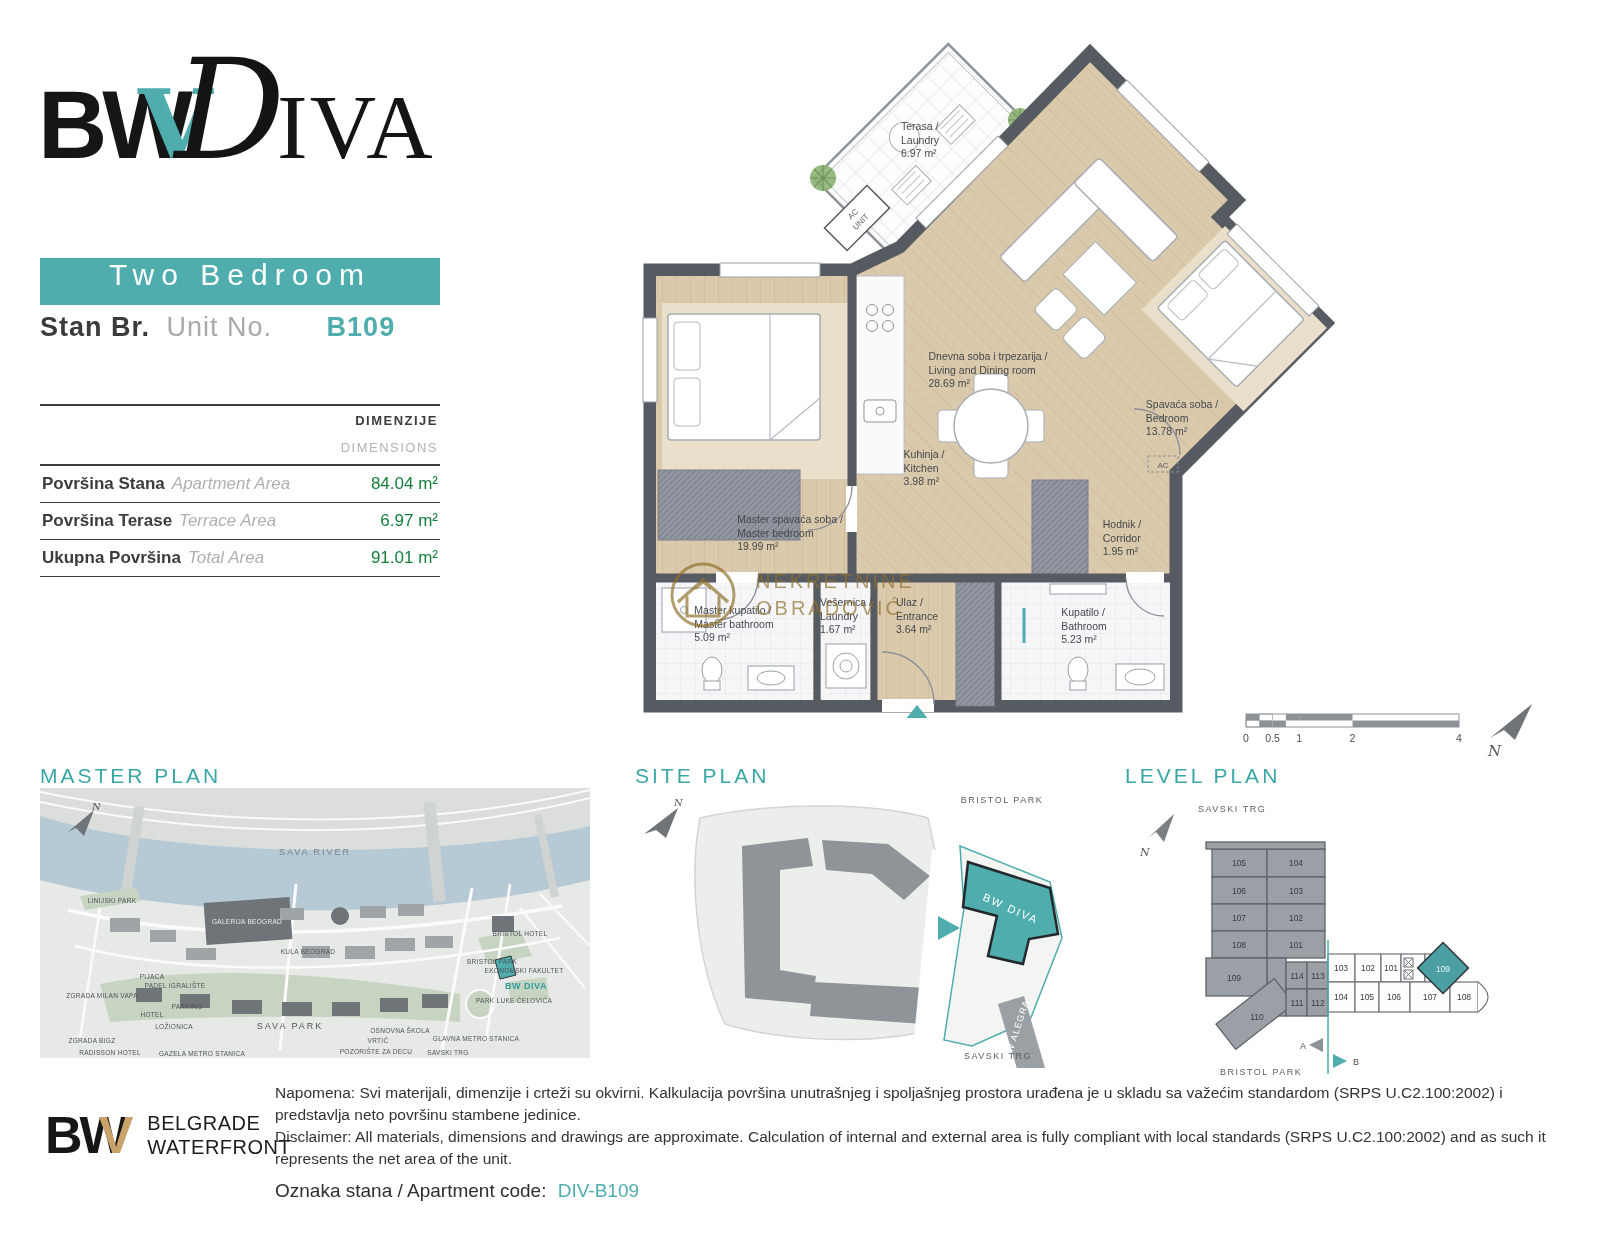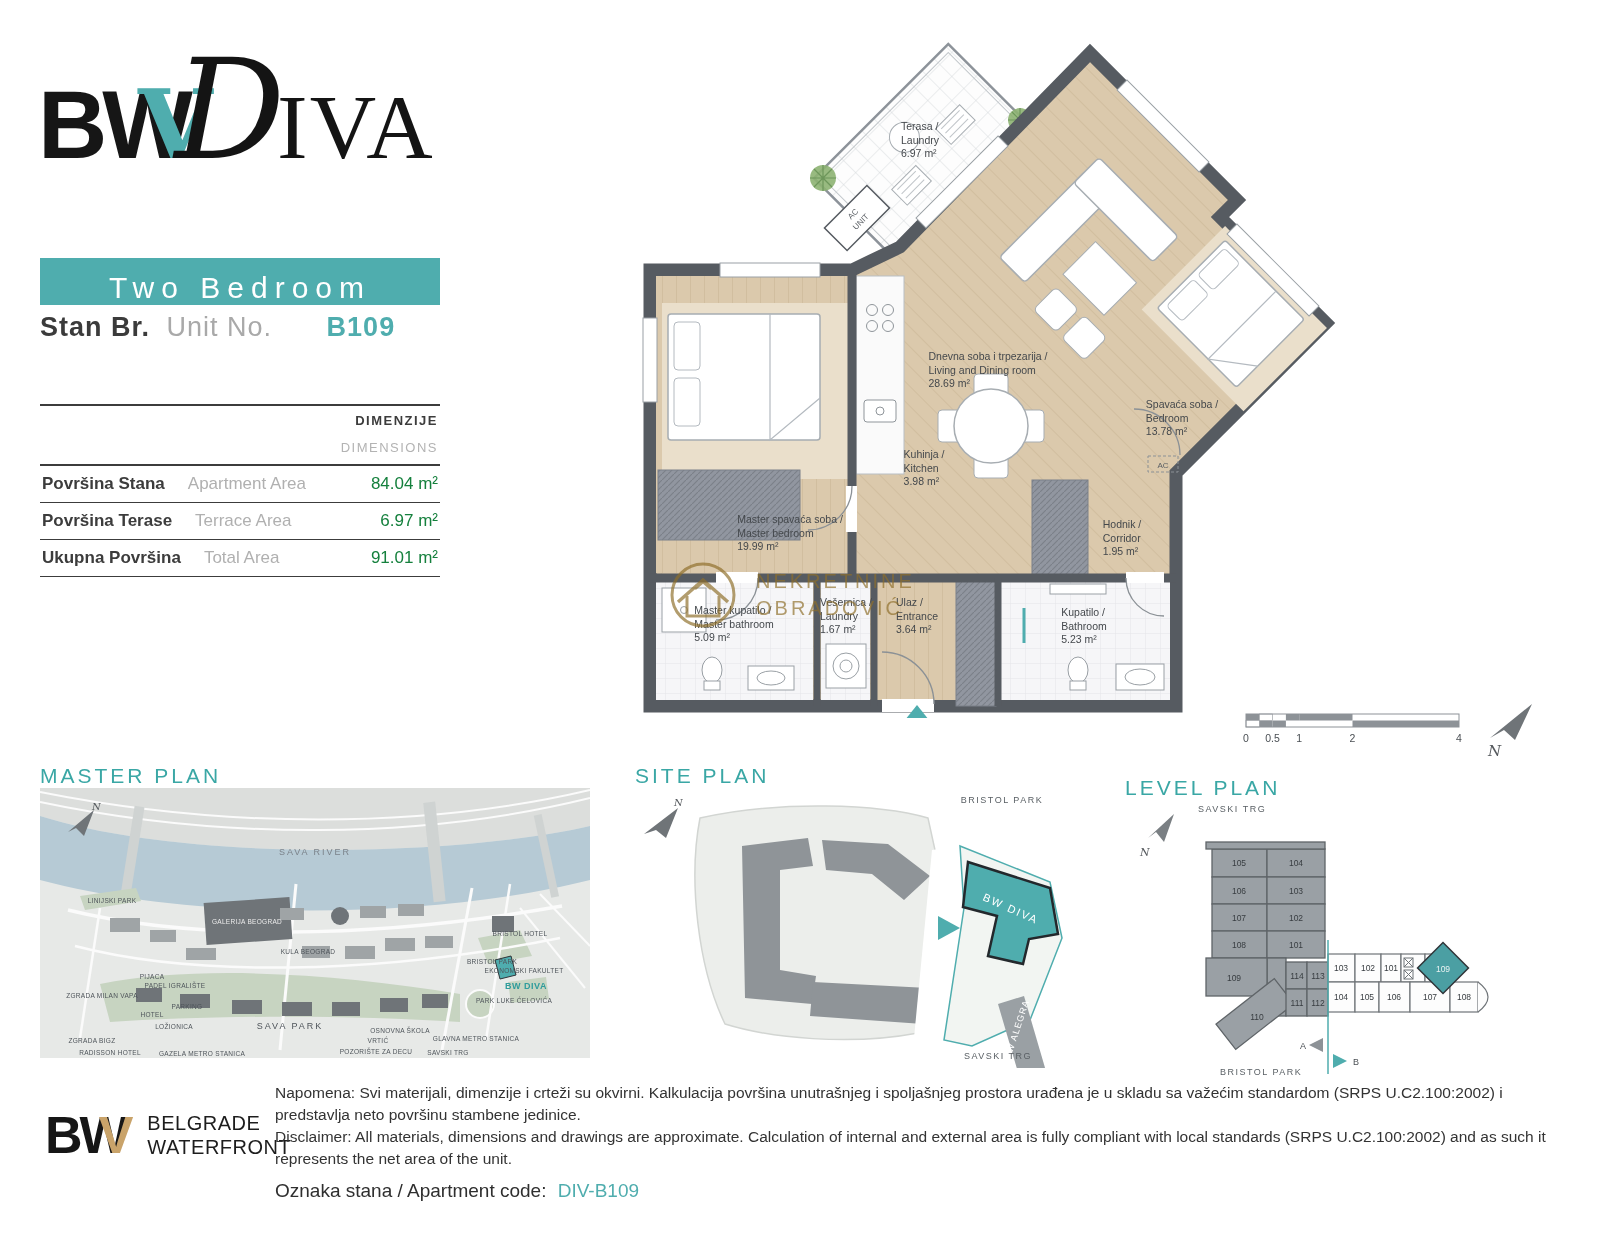--- a/index.html
+++ b/index.html
@@ -10,36 +10,36 @@
 
   
   .logo{left:38px;top:56px;display:flex;align-items:baseline;}
   .logo .bw{font-size:96px;font-weight:800;letter-spacing:-5px;color:#161616;}
   .logo .tv{font-family:"DejaVu Serif",serif;font-size:96px;font-weight:700;color:#4fadae;margin-left:-50px;position:relative;z-index:1;}
   .logo .d{font-family:"DejaVu Serif",serif;font-style:italic;font-size:138px;font-weight:500;color:#141414;margin-left:-38px;position:relative;z-index:2;line-height:0.8;}
   .logo .iva{font-family:"Liberation Serif",serif;font-size:92px;font-weight:500;letter-spacing:2px;color:#141414;margin-left:-8px;}
 
   
   .banner{left:40px;top:258px;width:400px;height:47px;background:#4fadae;color:#fff;
-          display:flex;align-items:flex-end;justify-content:center;font-size:30px;letter-spacing:7px;}
+          display:flex;align-items:flex-start;justify-content:center;font-size:30px;letter-spacing:7px;}
   .unitline{left:40px;top:312px;font-size:27px;letter-spacing:1px;}
   .unitline .sr{color:#3b3b3b;font-weight:600;}
   .unitline .en{color:#a9a9a9;margin-left:8px;}
   .unitline .no{color:#4fadae;font-weight:600;margin-left:46px;}
 
   
   .dims{left:40px;top:404px;width:400px;font-size:17px;}
   .dims .head{border-top:2px solid #3c3c3c;text-align:right;padding:7px 2px 9px;}
   .dims .head .t1{display:block;font-size:13px;font-weight:700;letter-spacing:1.5px;color:#3c3c3c;}
   .dims .head .t2{display:block;font-size:13px;letter-spacing:1.5px;color:#b3b3b3;margin-top:12px;}
   .dims .row{display:flex;border-top:2px solid #3c3c3c;padding:8px 2px;align-items:baseline;}
   .dims .row + .row{border-top-width:1.5px;}
   .dims .row:last-child{border-bottom:1.5px solid #3c3c3c;}
   .dims .lsr{font-weight:700;color:#3c3c3c;}
-  .dims .len{color:#b0b0b0;margin-left:23px;}
+  .dims .len{color:#b0b0b0;margin-left:7px;font-style:italic;}
   .dims .val{margin-left:auto;color:#15803d;}
 
   
   .plan{left:620px;top:18px;width:740px;height:700px;}
   .room-label{position:absolute;transform:translate(-50%,-50%);
               font-size:10.5px;line-height:1.3;color:#44484c;white-space:nowrap;z-index:5;}
   .watermark{left:660px;top:560px;display:flex;align-items:center;gap:10px;opacity:0.68;z-index:6;color:#8f6f2a;}
   .watermark .wm-text{font-size:20px;letter-spacing:3px;font-weight:500;line-height:1.35;}
 
   
@@ -475,21 +475,21 @@
       <polygon points="308,128 308,152 330,140" fill="#4fadae"></polygon>
       <g>
         <polygon points="14,46 48,20 36,50 26,42" fill="#6f7478"></polygon>
         <text x="44" y="18" font-size="10" font-family="DejaVu Serif, serif" font-style="italic" fill="#55595d">N</text>
       </g>
     </svg>
     <span class="sp-label" style="left:372px;top:12px;">BRISTOL PARK</span>
     <span class="sp-label" style="left:368px;top:268px;">SAVSKI TRG</span>
   </div>
 
-  <div class="abs panel-title" style="left:1125px;top:764px;margin-top:12px;">LEVEL PLAN</div>
+  <div class="abs panel-title" style="left:1125px;top:764px;">LEVEL PLAN</div>
   <div class="abs" style="left:1120px;top:782px;width:490px;height:300px;">
     <svg width="490" height="300" viewBox="0 0 490 300">
       <g stroke="#5f6468" stroke-width="1.3" fill="#9aa0a5">
         <rect x="92" y="67" width="55" height="28"></rect>
         <rect x="147" y="67" width="58" height="28"></rect>
         <rect x="92" y="95" width="55" height="27"></rect>
         <rect x="147" y="95" width="58" height="27"></rect>
         <rect x="92" y="122" width="55" height="27"></rect>
         <rect x="147" y="122" width="58" height="27"></rect>
         <rect x="92" y="149" width="55" height="27"></rect>

